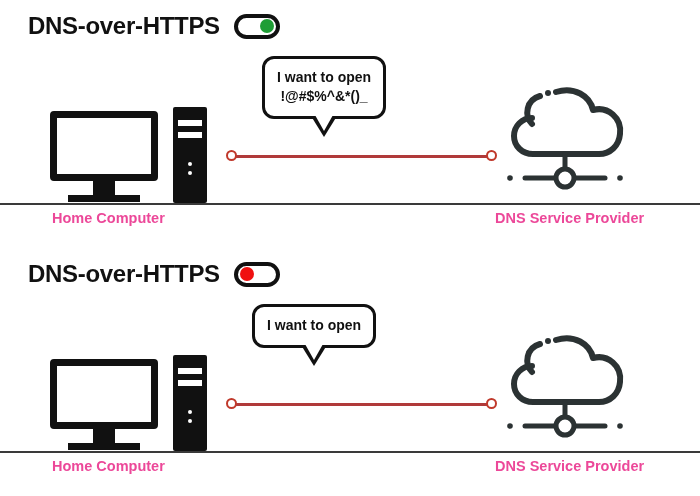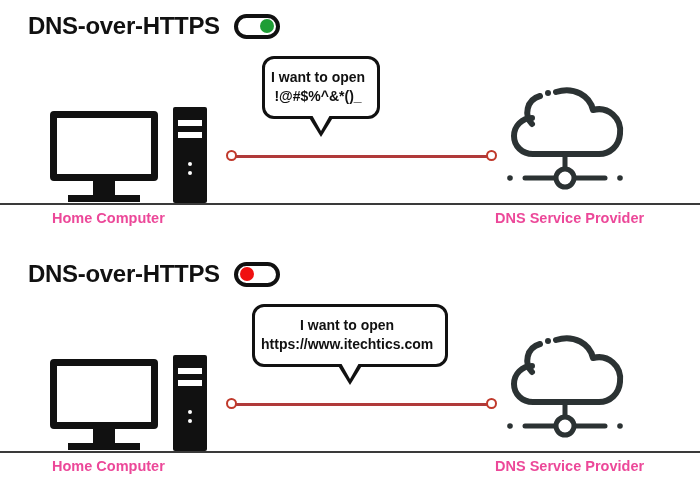--- a/index.html
+++ b/index.html
@@ -180,21 +180,21 @@
   }
   .ground-label.home { left: 52px; }
   .ground-label.dns  { left: 495px; }
 
   
   .bubble {
     position: absolute;
     background: #ffffff;
     border: 3px solid #111111;
     border-radius: 12px;
-    padding: 9px 12px 10px 6px;
+    padding: 9px 12px 10px 12px;
     box-sizing: border-box;
     text-align: center;
     font-size: 14px;
     font-weight: bold;
     line-height: 1.35;
     color: #111111;
     white-space: nowrap;
   }
   .bubble .tail-out,
   .bubble .tail-in {
@@ -322,19 +322,18 @@
         </g>
       </svg>
     </div>
 
     <div class="ground"></div>
     <span class="ground-label home">Home Computer</span>
     <span class="ground-label dns">DNS Service Provider</span>
 
     <div class="bubble" id="bubble-bottom">
       <span>I want to open</span>
-      <span class="line2">https://www.itechtics.com</span>
       <span class="tail-out"></span>
       <span class="tail-in"></span>
     </div>
 
   </div>
 </section>
 
 </body></html>

